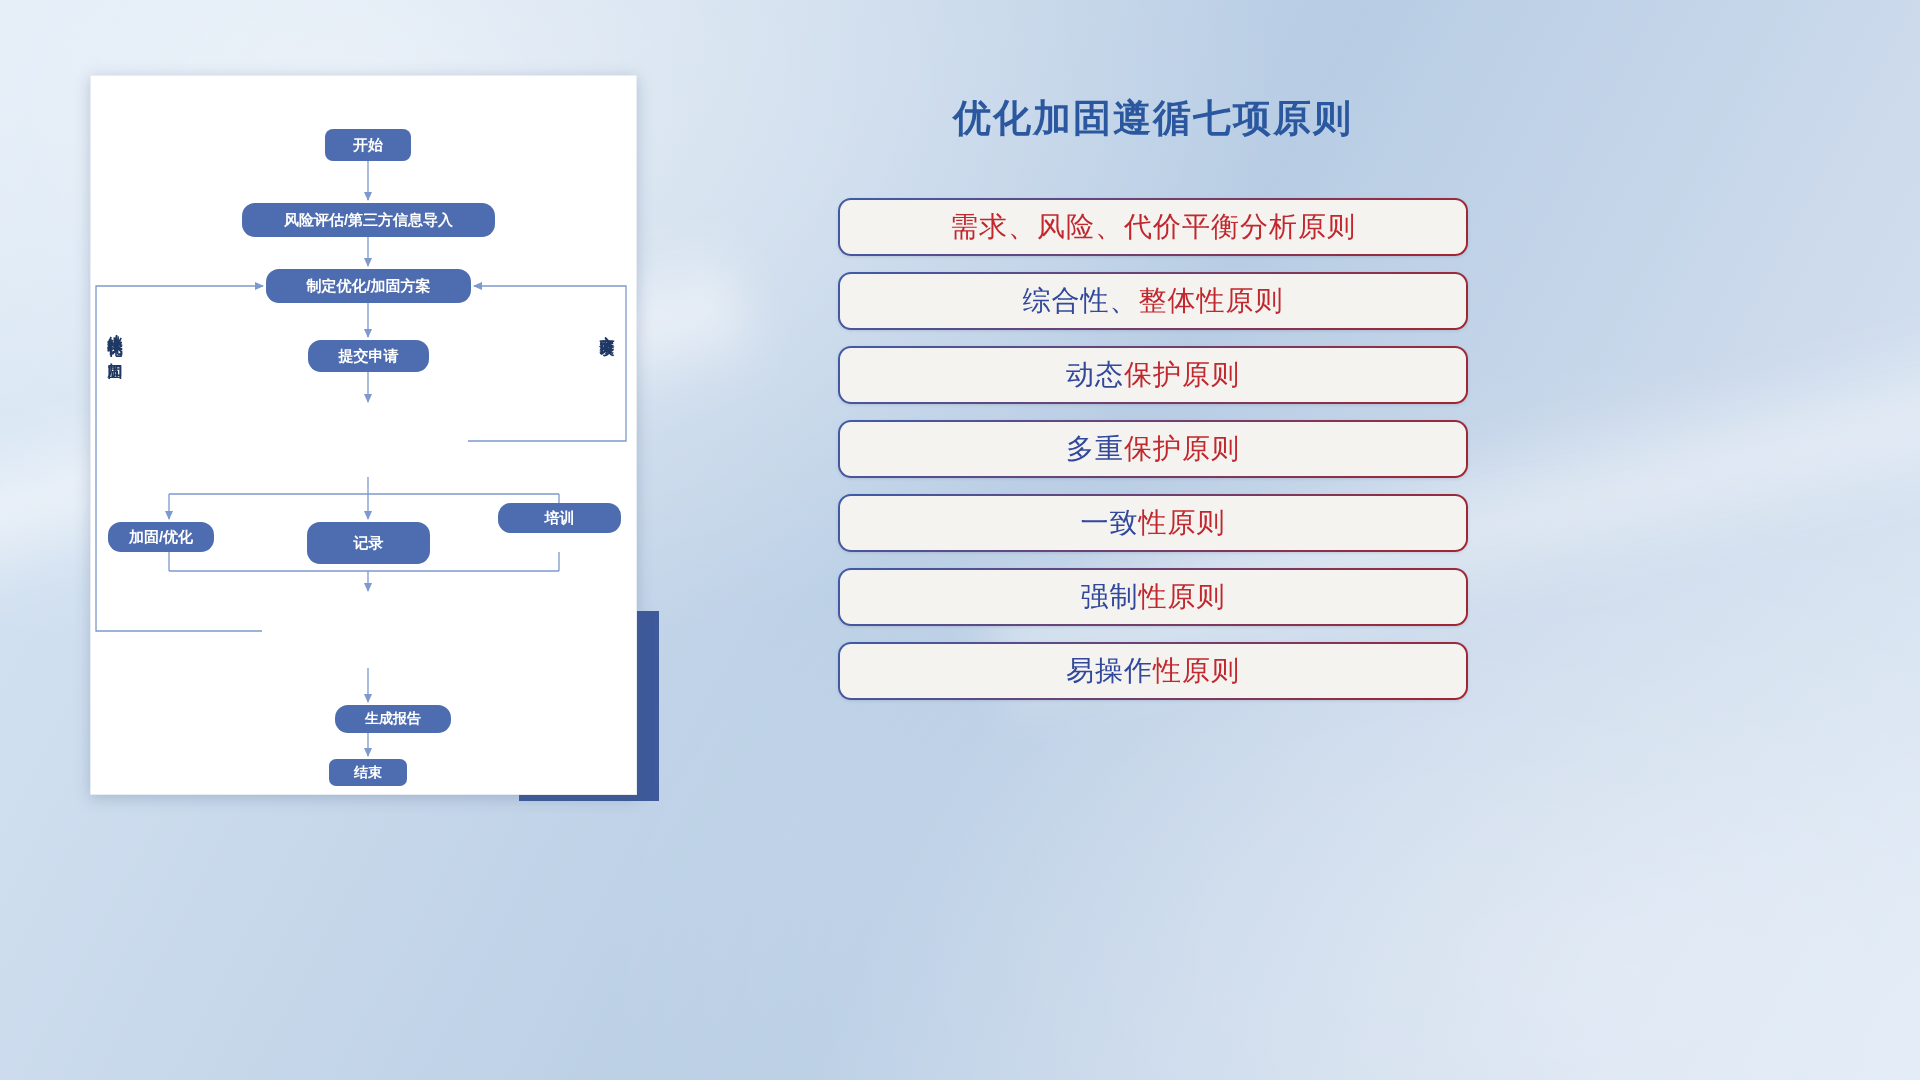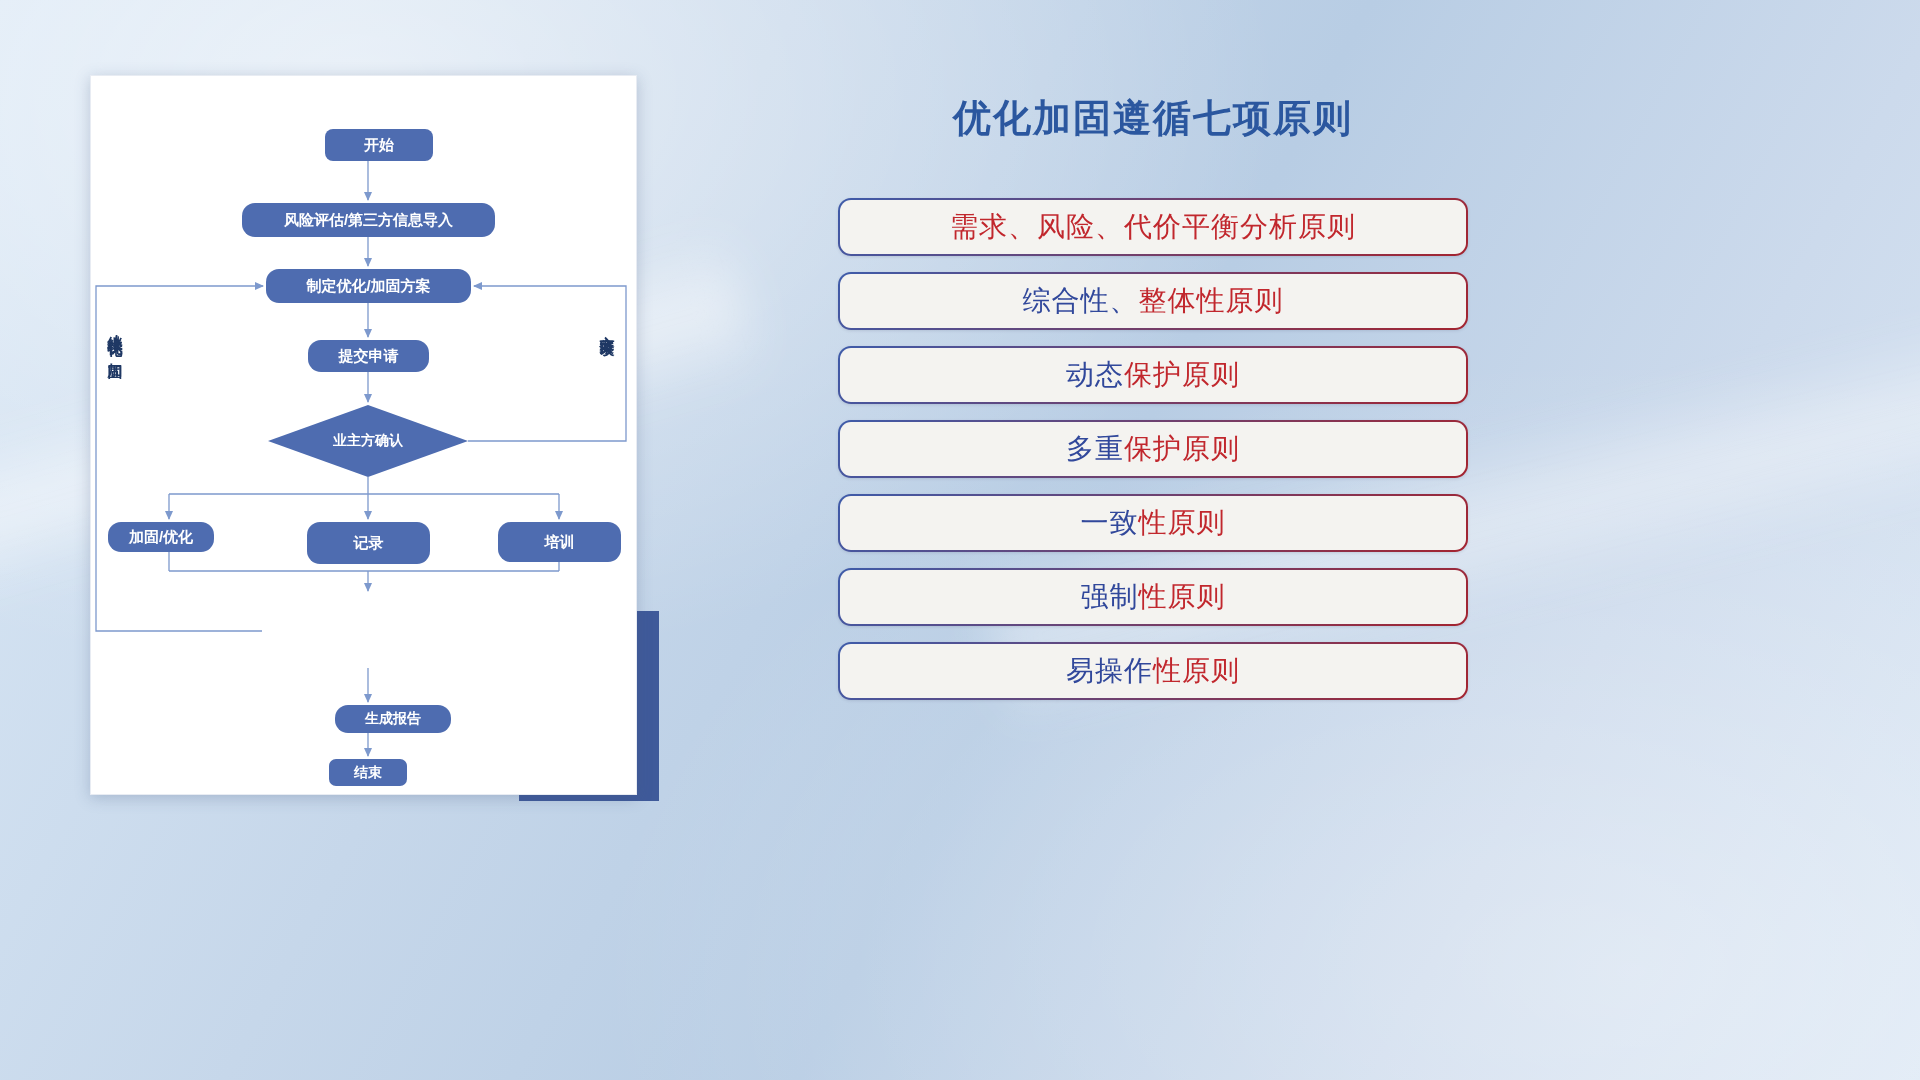--- a/index.html
+++ b/index.html
@@ -30,27 +30,27 @@
   }
   .connectors { position:absolute; left:0; top:0; width:547px; height:720px; }
   .connectors path { stroke:var(--connector-blue,#7d99cd); stroke-width:1.3; fill:none; }
   .connectors marker path { fill:var(--connector-blue,#7d99cd); stroke:none; }
 
   .node {
     position:absolute; background:var(--node-blue,#4e6cb0); color:#fff;
     display:flex; align-items:center; justify-content:center;
     font-size:15px; font-weight:bold; border-radius:13px; white-space:nowrap;
   }
-  .node.start   { left:234px; top:53px;  width:108px;  height:32px; border-radius:8px; }
+  .node.start   { left:234px; top:53px;  width:86px;  height:32px; border-radius:8px; }
   .node.risk    { left:151px; top:127px; width:253px; height:34px; }
   .node.plan    { left:175px; top:193px; width:205px; height:34px; }
   .node.submit  { left:217px; top:264px; width:121px; height:32px; }
   .node.reinforce { left:17px;  top:446px; width:106px; height:30px; }
   .node.record    { left:216px; top:446px; width:123px; height:42px; }
-  .node.training  { left:407px; top:446px; width:123px; height:40px; }
+  .node.training  { left:407px; top:427px; width:123px; height:30px; }
   .node.report  { left:219px; top:629px; width:116px; height:28px; font-size:14px;margin-left:25px; }
   .node.end     { left:238px; top:683px; width:78px;  height:27px; border-radius:7px; font-size:14px; }
 
   .diamond {
     position:absolute; background:var(--node-blue,#4e6cb0); color:#fff;
     display:flex; align-items:center; justify-content:center;
     font-size:14px; font-weight:bold;
     clip-path:polygon(50% 0, 100% 50%, 50% 100%, 0 50%);
   }
   .diamond.d1 { left:177px; top:329px; width:200px; height:72px; }
@@ -116,21 +116,20 @@
     <path d="M277 592 L277 626" marker-end="url(#ah)"></path>
     <path d="M277 657 L277 680" marker-end="url(#ah)"></path>
     <path d="M171 555 L5 555 L5 210 L172 210" marker-end="url(#ah)"></path>
     <path d="M377 365 L535 365 L535 210 L383 210" marker-end="url(#ah)"></path>
   </svg>
 
   <div class="node start">开始</div>
   <div class="node risk">风险评估/第三方信息导入</div>
   <div class="node plan">制定优化/加固方案</div>
   <div class="node submit">提交申请</div>
-  <div class="diamond d1">业主方确认</div>
   <div class="node reinforce">加固/优化</div>
   <div class="node record">记录</div>
   <div class="node training">培训</div>
   <div class="node report">生成报告</div>
   <div class="node end">结束</div>
 
   <div class="vlabel left">继续优化/加固</div>
   <div class="vlabel right">方案修改</div>
 </div>
 

